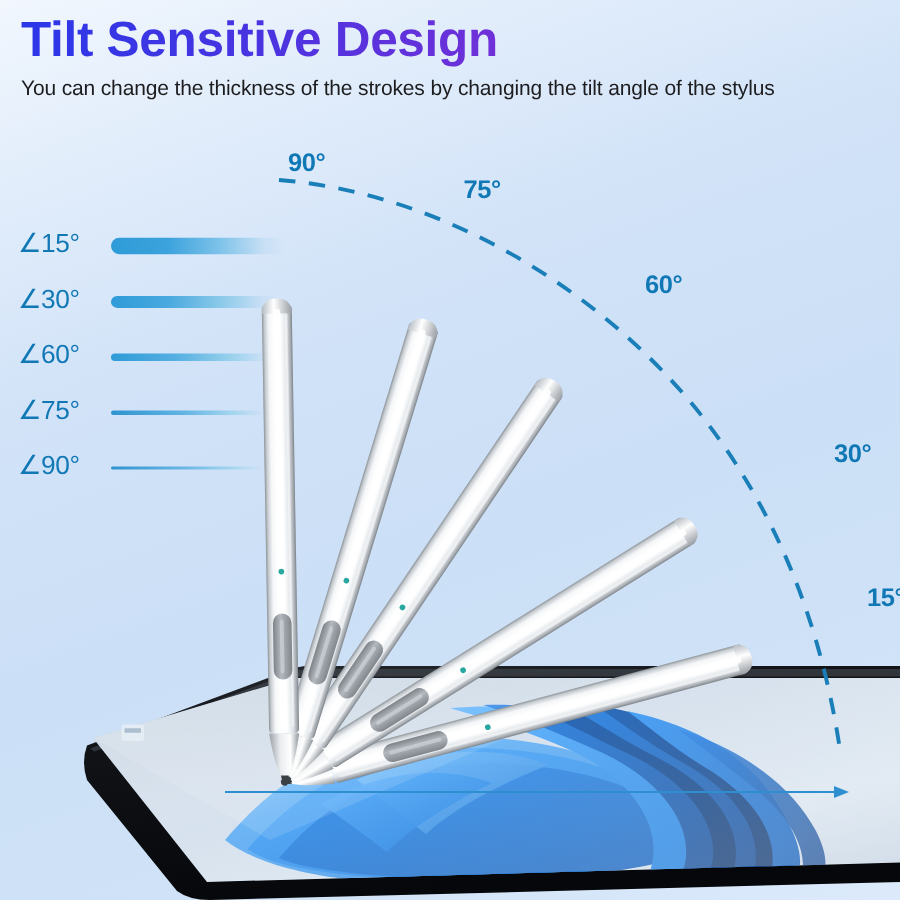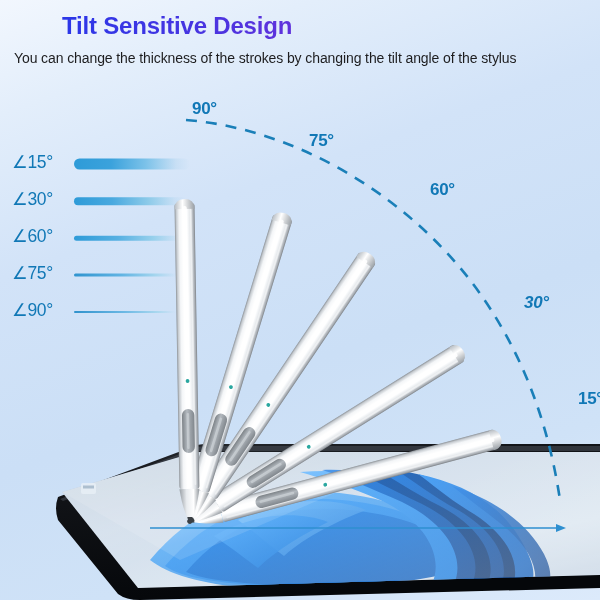--- a/index.html
+++ b/index.html
@@ -8,26 +8,25 @@
     font-family:"Liberation Sans", sans-serif;
   }
   #stage{
     position:relative;width:600px;height:600px;overflow:hidden;
     background:linear-gradient(160deg,#f2f7fe 0%,#e3eefb 14%,#d2e3f8 34%,#cbdff6 58%,#cfe2f7 78%,#dceafb 100%);
   }
 
   
   #header{position:absolute;left:14px;top:4px;width:580px;}
   #title{
-    font-size:24px;font-weight:bold;letter-spacing:-0.2px;line-height:44px;
+    font-size:33px;font-weight:bold;letter-spacing:-0.2px;line-height:44px;
     background:linear-gradient(90deg,#2b37e8 0%,#4a34e0 28%,#7a2fd6 62%,#9b35cf 86%,#a93ec9 100%);
     -webkit-background-clip:text;background-clip:text;
     -webkit-text-fill-color:transparent;color:#6c2fd6;
     white-space:nowrap;
-    margin-left:48px;
   }
   #subtitle{
     font-size:14px;color:#1d1d1f;line-height:18px;margin-top:1px;white-space:nowrap;
     letter-spacing:-0.1px;
   }
 
   
   #legend{position:absolute;left:8px;top:152px;width:190px;}
   .legend-row{position:relative;height:37px;}
   .legend-label{
@@ -45,23 +44,23 @@
   .s60{width:110px;height:4.6px;background:linear-gradient(90deg,#2e9bd8 0%,#56b0e2 40%,#97d0ec 72%,rgba(176,213,238,0.22) 92%,rgba(190,219,242,0) 100%);}
   .s75{width:106px;height:2.8px;background:linear-gradient(90deg,#2f94cf 0%,#61b4e3 45%,#a3d5ee 76%,rgba(185,218,240,0.2) 94%,rgba(195,222,243,0) 100%);}
   .s90{width:104px;height:2.1px;background:linear-gradient(90deg,#3092cc 0%,#6bb8e4 48%,#aad8ef 80%,rgba(190,220,241,0.18) 95%,rgba(199,224,244,0) 100%);}
 
   
   .arc-label{
     position:absolute;font-size:17px;font-weight:bold;color:#1178b6;
     letter-spacing:-0.3px;white-space:nowrap;
   }
   #lbl90{left:176px;top:99px;margin-left:16px;}
-  #lbl75{left:309px;top:131px;}
+  #lbl75{left:309px;top:117px;}
   #lbl60{left:430px;top:180px;}
-  #lbl30{left:524px;top:293px;font-style:italic;}
+  #lbl30{left:556px;top:293px;}
   #lbl15{left:562px;top:389px;margin-left:16px;}
 
   
   svg.layer{position:absolute;left:0;top:0;width:600px;height:600px;overflow:visible;}
   #arc-layer{pointer-events:none;}
   #pen-layer{pointer-events:none;}
   #tablet-layer{}
 </style>
 </head>
 <body>

